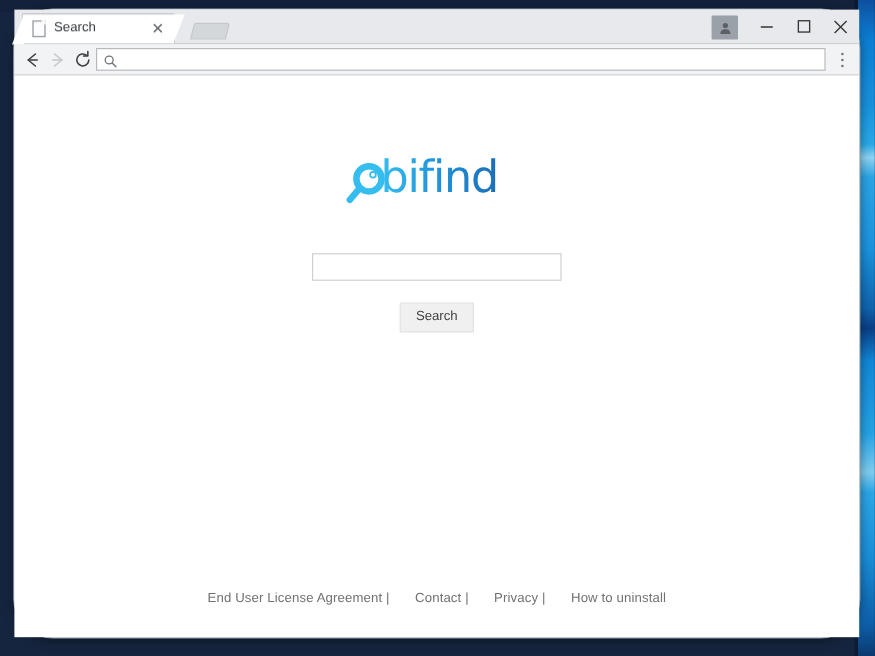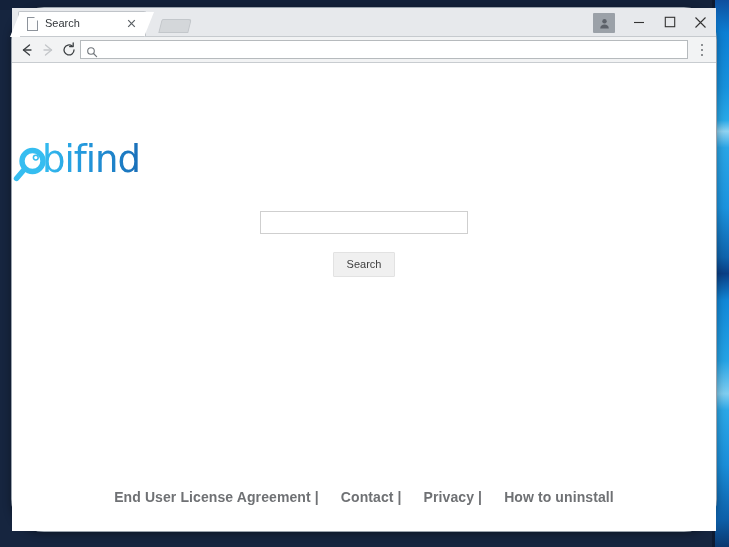--- a/index.html
+++ b/index.html
@@ -281,23 +281,22 @@
     position: relative;
     height: 468px;
     background: #ffffff;
     overflow: hidden;
   }
   #logo {
     position: absolute;
     left: 0;
     right: 0;
     top: 62px;
-    text-align: left;
+    text-align: center;
     height: 62px;
-    margin-top: 12px;
   }
   #logo svg { display: inline-block; }
 
   #search-form {
     position: absolute;
     left: 0;
     right: 0;
     top: 148px;
     text-align: center;
   }
@@ -325,23 +324,23 @@
     cursor: pointer;
     border-radius: 1px;
   }
 
   #footer {
     position: absolute;
     left: 0;
     right: 0;
     bottom: 26px;
     text-align: center;
-    font-size: 14px;
+    font-size: 11px;
     color: #6f7174;
-    font-weight: bold;
+    font-weight: normal;
     letter-spacing: 0.1px;
   }
   #footer .footer-link {
     display: inline-block;
     margin: 0 9px;
     color: #6f7174;
     text-decoration: none;
     cursor: pointer;
   }
 </style>

